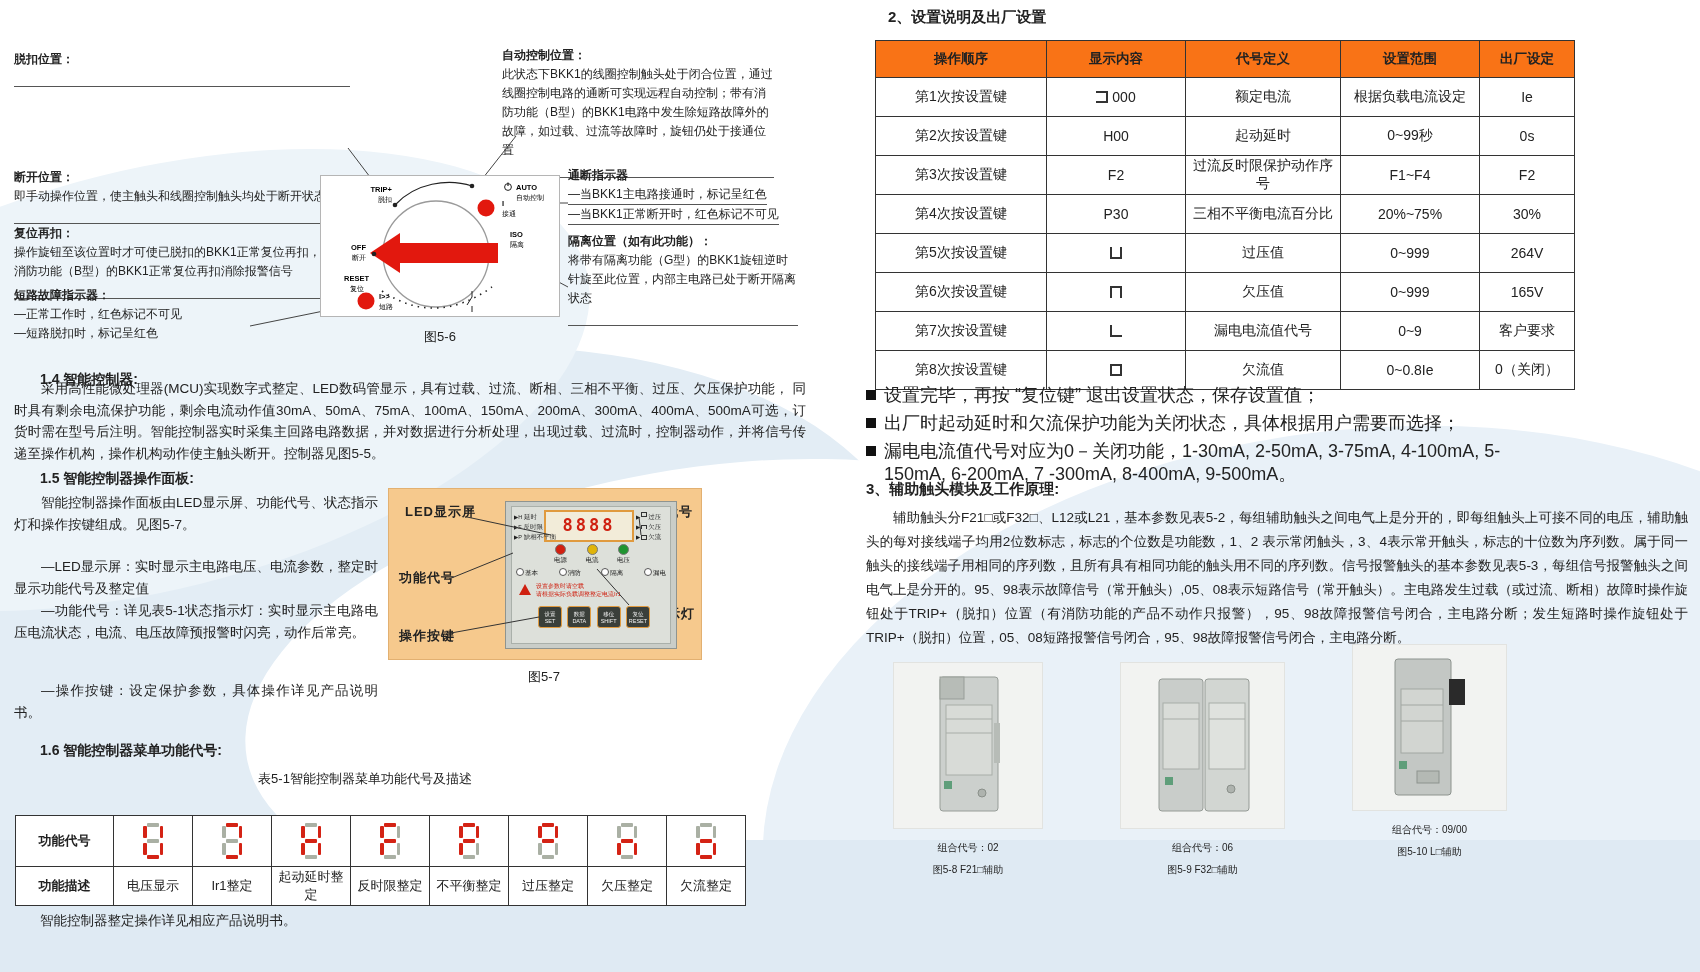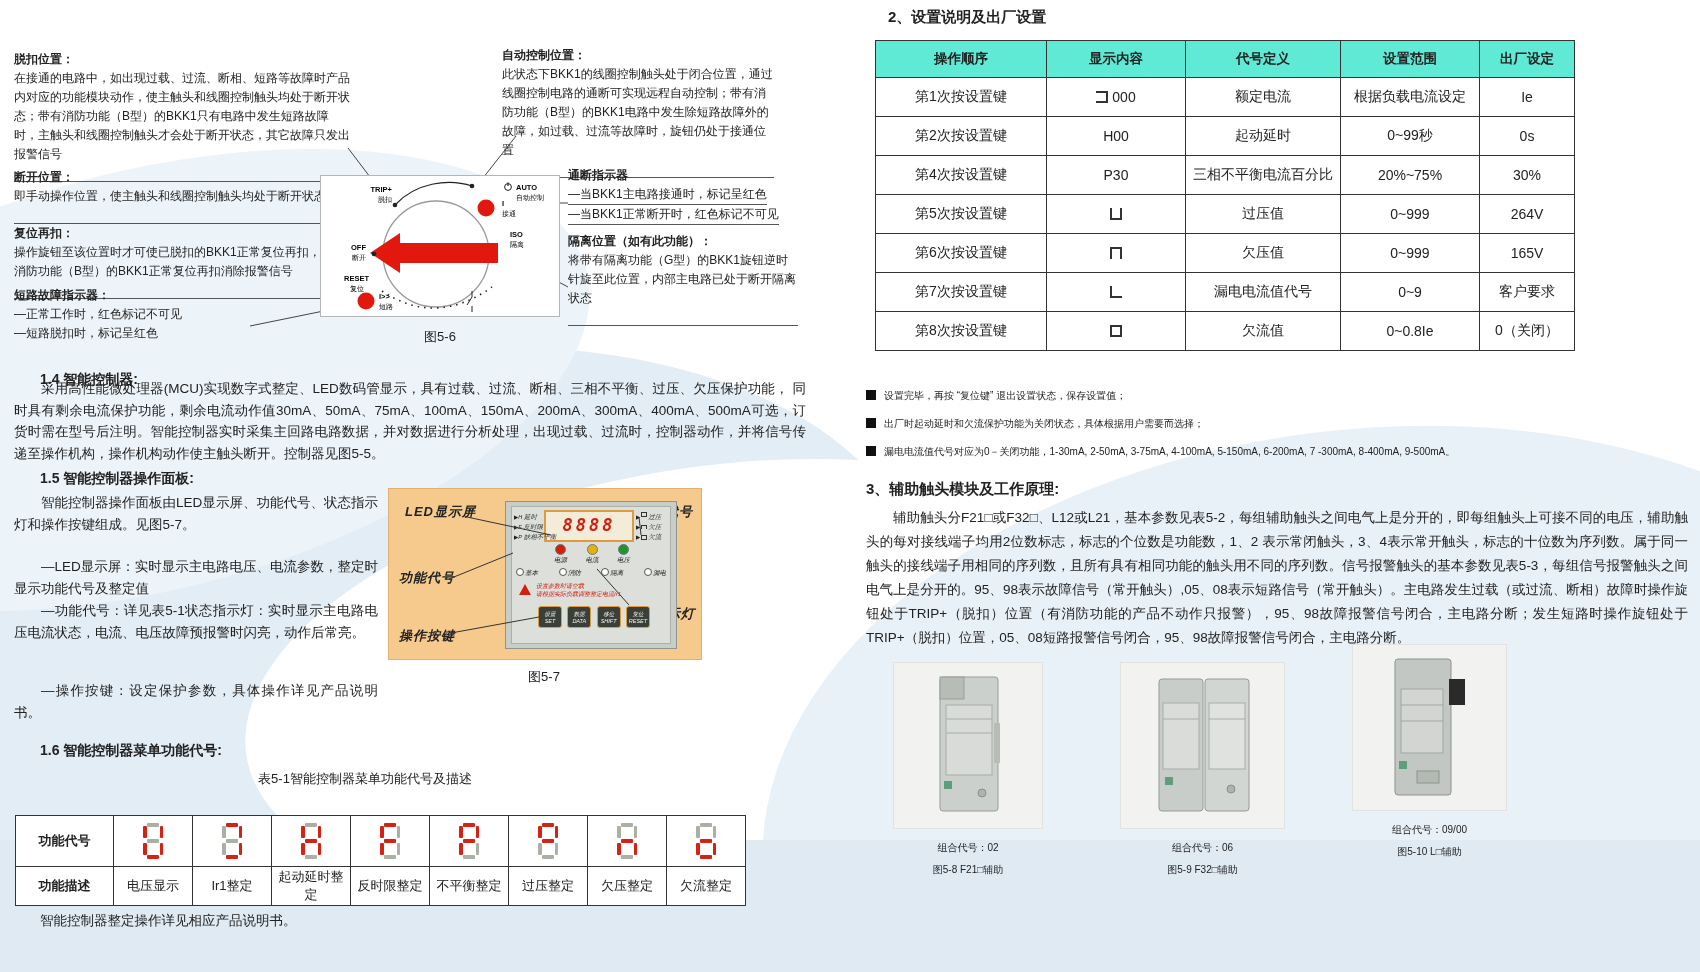--- a/index.html
+++ b/index.html
@@ -21,21 +21,21 @@
 
   .h-sec{position:absolute;font-weight:bold;font-size:14px;}
   .body-par{position:absolute;font-size:13.5px;line-height:21.5px;text-align:justify;}
   .ind{ text-indent:2em; }
 
   
   #dial-box{position:absolute;left:320px;top:175px;width:240px;height:142px;}
   #fig56-cap{position:absolute;left:320px;top:328px;width:240px;text-align:center;font-size:13px;}
 
   
-  #fig57{position:absolute;left:388px;top:488px;width:312px;height:170px;background:#f6c98d;border:1px solid #e2b071;font-style:italic;}
+  #fig57{position:absolute;left:388px;top:488px;width:312px;height:170px;background:#f6c98d;border:1px solid #e2b071;}
   #fig57 .flabel{position:absolute;font-weight:bold;font-size:13px;letter-spacing:1px;}
   #panel{position:absolute;left:116px;top:12px;width:170px;height:146px;background:#c9cdc8;border:1px solid #8f948f;}
   #panel .face{position:absolute;left:5px;top:4px;right:5px;bottom:4px;background:#dde0da;border:1px solid #aab0aa;}
   .lcdwrap{position:absolute;left:38px;top:8px;width:86px;height:28px;border:2px solid #e09a3e;background:#f2ecd9;text-align:center;}
   .lcd{font-family:"DejaVu Sans Mono",monospace;font-weight:bold;color:#cf2010;font-size:17px;letter-spacing:3px;line-height:26px;}
   .indcol{position:absolute;font-size:6.5px;line-height:10px;color:#333;}
   .indcol .arr{color:#222;font-size:5.5px;}
   .mini{display:inline-block;width:5px;height:5px;vertical-align:0px;margin:0 1px;}
   .mini.boxtop{border:1px solid #333;vertical-align:2px;height:3px;width:4px;}
   .mini.cap{border:1px solid #333;border-bottom:none;height:3px;width:4px;}
@@ -66,31 +66,31 @@
   .sg-g{left:6px;top:18px;width:12px;height:3.5px;}
   .sg-d{left:6px;top:34px;width:12px;height:3.5px;}
   .sg-f{left:2px;top:5px;width:3.5px;height:12px;}
   .sg-b{left:18.5px;top:5px;width:3.5px;height:12px;}
   .sg-e{left:2px;top:21.5px;width:3.5px;height:12px;}
   .sg-c{left:18.5px;top:21.5px;width:3.5px;height:12px;}
 
   
   #t2{position:absolute;left:875px;top:40px;border-collapse:collapse;background:#fff;}
   #t2 th,#t2 td{border:1.5px solid #333;text-align:center;font-size:14px;font-weight:normal;}
-  #t2 th{background:#5eead4;font-weight:bold;font-size:13.5px;height:34px;margin-left:43px;}
+  #t2 th{background:#f97316;font-weight:bold;font-size:13.5px;height:34px;margin-left:43px;}
   #t2 td{height:36px;}
   #t2 .c1{width:168px;} #t2 .c2{width:136px;} #t2 .c3{width:152px;} #t2 .c4{width:136px;} #t2 .c5{width:92px;}
   .code-shape{display:inline-block;width:12px;height:12px;vertical-align:-1px;margin-right:4px;box-sizing:border-box;}
   .code-shape[data-shape="rc"]{border:2px solid #333;border-left:none;}
   .code-shape[data-shape="cup"]{border:2px solid #333;border-top:none;margin-right:0;}
   .code-shape[data-shape="cap"]{border:2px solid #333;border-bottom:none;margin-right:0;}
   .code-shape[data-shape="ell"]{border:2px solid #333;border-top:none;border-right:none;margin-right:0;}
   .code-shape[data-shape="box"]{border:2px solid #333;margin-right:0;}
 
-  .bul{position:relative;padding-left:18px;font-size:10px;line-height:23px;margin-bottom:5px;}
+  .bul{position:relative;padding-left:18px;font-size:18px;line-height:23px;margin-bottom:5px;}
   .bullet-sq{position:absolute;left:0;top:6px;width:10px;height:10px;background:#111;display:inline-block;}
 
   .photo-col{position:absolute;text-align:center;}
   .photo-box{background:#f2f3f1;border:1px solid #e2e3e0;height:165px;position:relative;}
   .pcap{font-size:10px;line-height:22px;margin-top:8px;}
 
   svg text{font-family:"Liberation Sans","DejaVu Sans",sans-serif;}
 </style>
 </head>
 <body>
@@ -99,21 +99,20 @@
   <div class="sw sw1"></div>
   <div class="sw sw4"></div>
   <div class="sw sw5"></div>
   <div class="sw sw2"></div>
   <div class="sw sw3"></div>
 
   <div class="layer">
 
     <div class="callout" style="left:14px;top:50px;width:336px;">
       <span class="ct">脱扣位置：</span><br>
-      <span>在接通的电路中，如出现过载、过流、断相、短路等故障时产品内对应的功能模块动作，使主触头和线圈控制触头均处于断开状态；带有消防功能（B型）的BKK1只有电路中发生短路故障时，主触头和线圈控制触头才会处于断开状态，其它故障只发出报警信号</span>
     </div>
 
     <div class="callout" style="left:502px;top:46px;width:272px;">
       <span class="ct">自动控制位置：</span><br>
       <span>此状态下BKK1的线圈控制触头处于闭合位置，通过线圈控制电路的通断可实现远程自动控制；带有消防功能（B型）的BKK1电路中发生除短路故障外的故障，如过载、过流等故障时，旋钮仍处于接通位置</span>
     </div>
 
     <div class="callout" style="left:14px;top:168px;width:368px;">
       <span class="ct">断开位置：</span><br>
       <span>即手动操作位置，使主触头和线圈控制触头均处于断开状态</span>
@@ -414,20 +413,27 @@
         <td>Ie</td>
       </tr>
       <tr>
         <td>第2次按设置键</td>
         <td><span>H00</span></td>
         <td>起动延时</td>
         <td>0~99秒</td>
         <td>0s</td>
       </tr>
       <tr>
+        <td>第3次按设置键</td>
+        <td><span>F2</span></td>
+        <td>过流反时限保护动作序号</td>
+        <td>F1~F4</td>
+        <td>F2</td>
+      </tr>
+      <tr>
         <td>第4次按设置键</td>
         <td><span>P30</span></td>
         <td>三相不平衡电流百分比</td>
         <td>20%~75%</td>
         <td>30%</td>
       </tr>
       <tr>
         <td>第5次按设置键</td>
         <td><span class="code-shape" data-shape="cup"></span><span></span></td>
         <td>过压值</td>

